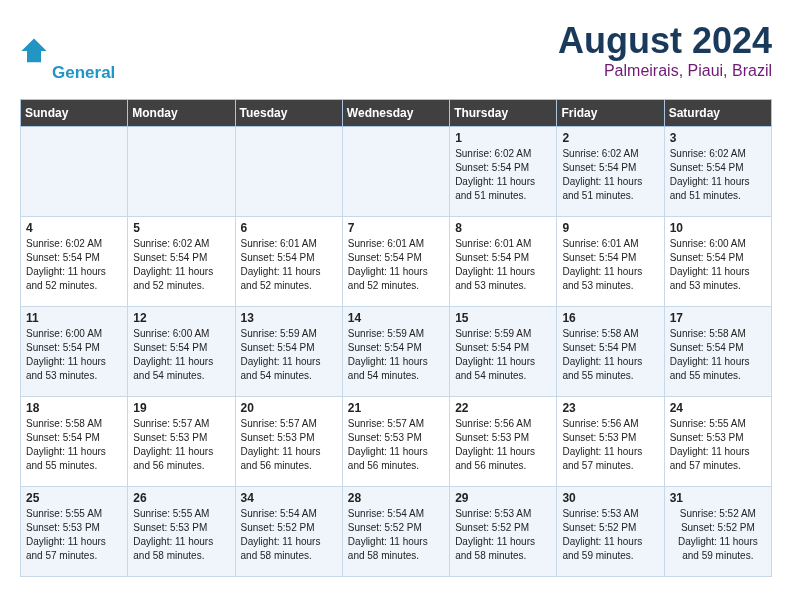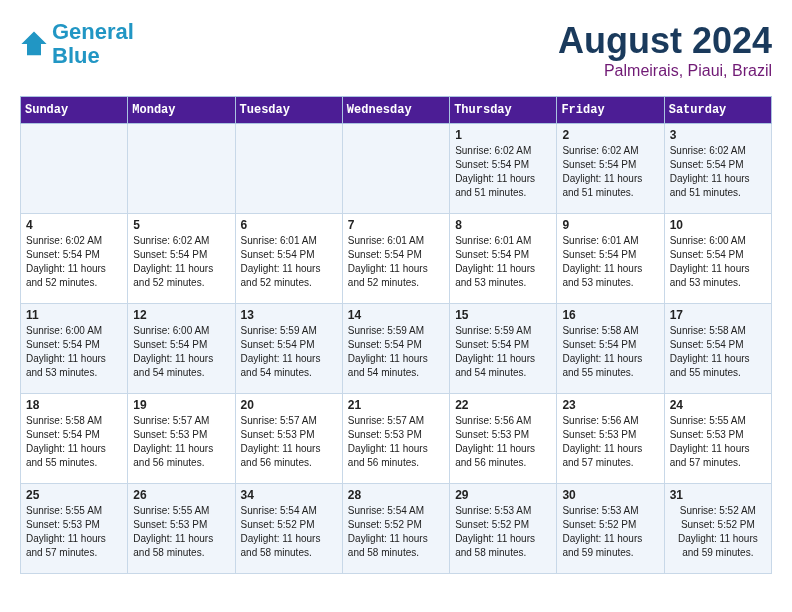--- a/index.html
+++ b/index.html
@@ -15,24 +15,25 @@
       justify-content: space-between;
       align-items: flex-start;
       margin-bottom: 16px;
     }
     .logo {
       display: flex;
       align-items: center;
       gap: 4px;
     }
     .logo-text {
-      font-size: 22px;
+      font-size: 17px;
       font-weight: bold;
       color: #1a3a5c;
       line-height: 1.1;
+      margin-top: 44px;
     }
     .logo-text span {
       color: #2196c4;
     }
     .logo-icon {
       width: 28px;
       height: 28px;
     }
     .title-block {
       text-align: right;
@@ -46,28 +47,27 @@
     .subtitle {
       font-size: 16px;
       color: #701a75;
     }
     table {
       width: 100%;
       border-collapse: collapse;
       table-layout: fixed;
     }
     thead tr th {
-      background-color: #4c1d95;
+      background-color: #404040;
       color: #fff;
       font-size: 12px;
       font-weight: bold;
       padding: 6px 4px;
       text-align: left;
       border: 1px solid #aac4e0;
-      font-family: Liberation Mono, monospace;
     }
     tbody tr td {
       vertical-align: top;
       border: 1px solid #c8d8e8;
       padding: 4px 5px;
       font-size: 10px;
       color: #222;
       min-height: 80px;
       height: 90px;
     }
@@ -92,21 +92,20 @@
 </head>
 <body>
 
 <div class="header">
   <div class="logo">
     <svg class="logo-icon" viewBox="0 0 40 40" xmlns="http://www.w3.org/2000/svg">
       <polygon points="20,2 38,20 30,20 30,36 10,36 10,20 2,20" fill="#2196c4"></polygon>
     </svg>
     <div class="logo-text">
       <div><span>General</span></div>
-      <div><span style="color:#2196c4">Blue</span></div>
     </div>
   </div>
   <div class="title-block">
     <div class="month-title">August 2024</div>
     <div class="subtitle">Palmeirais, Piaui, Brazil</div>
   </div>
 </div>
 
 <table>
   <thead>

